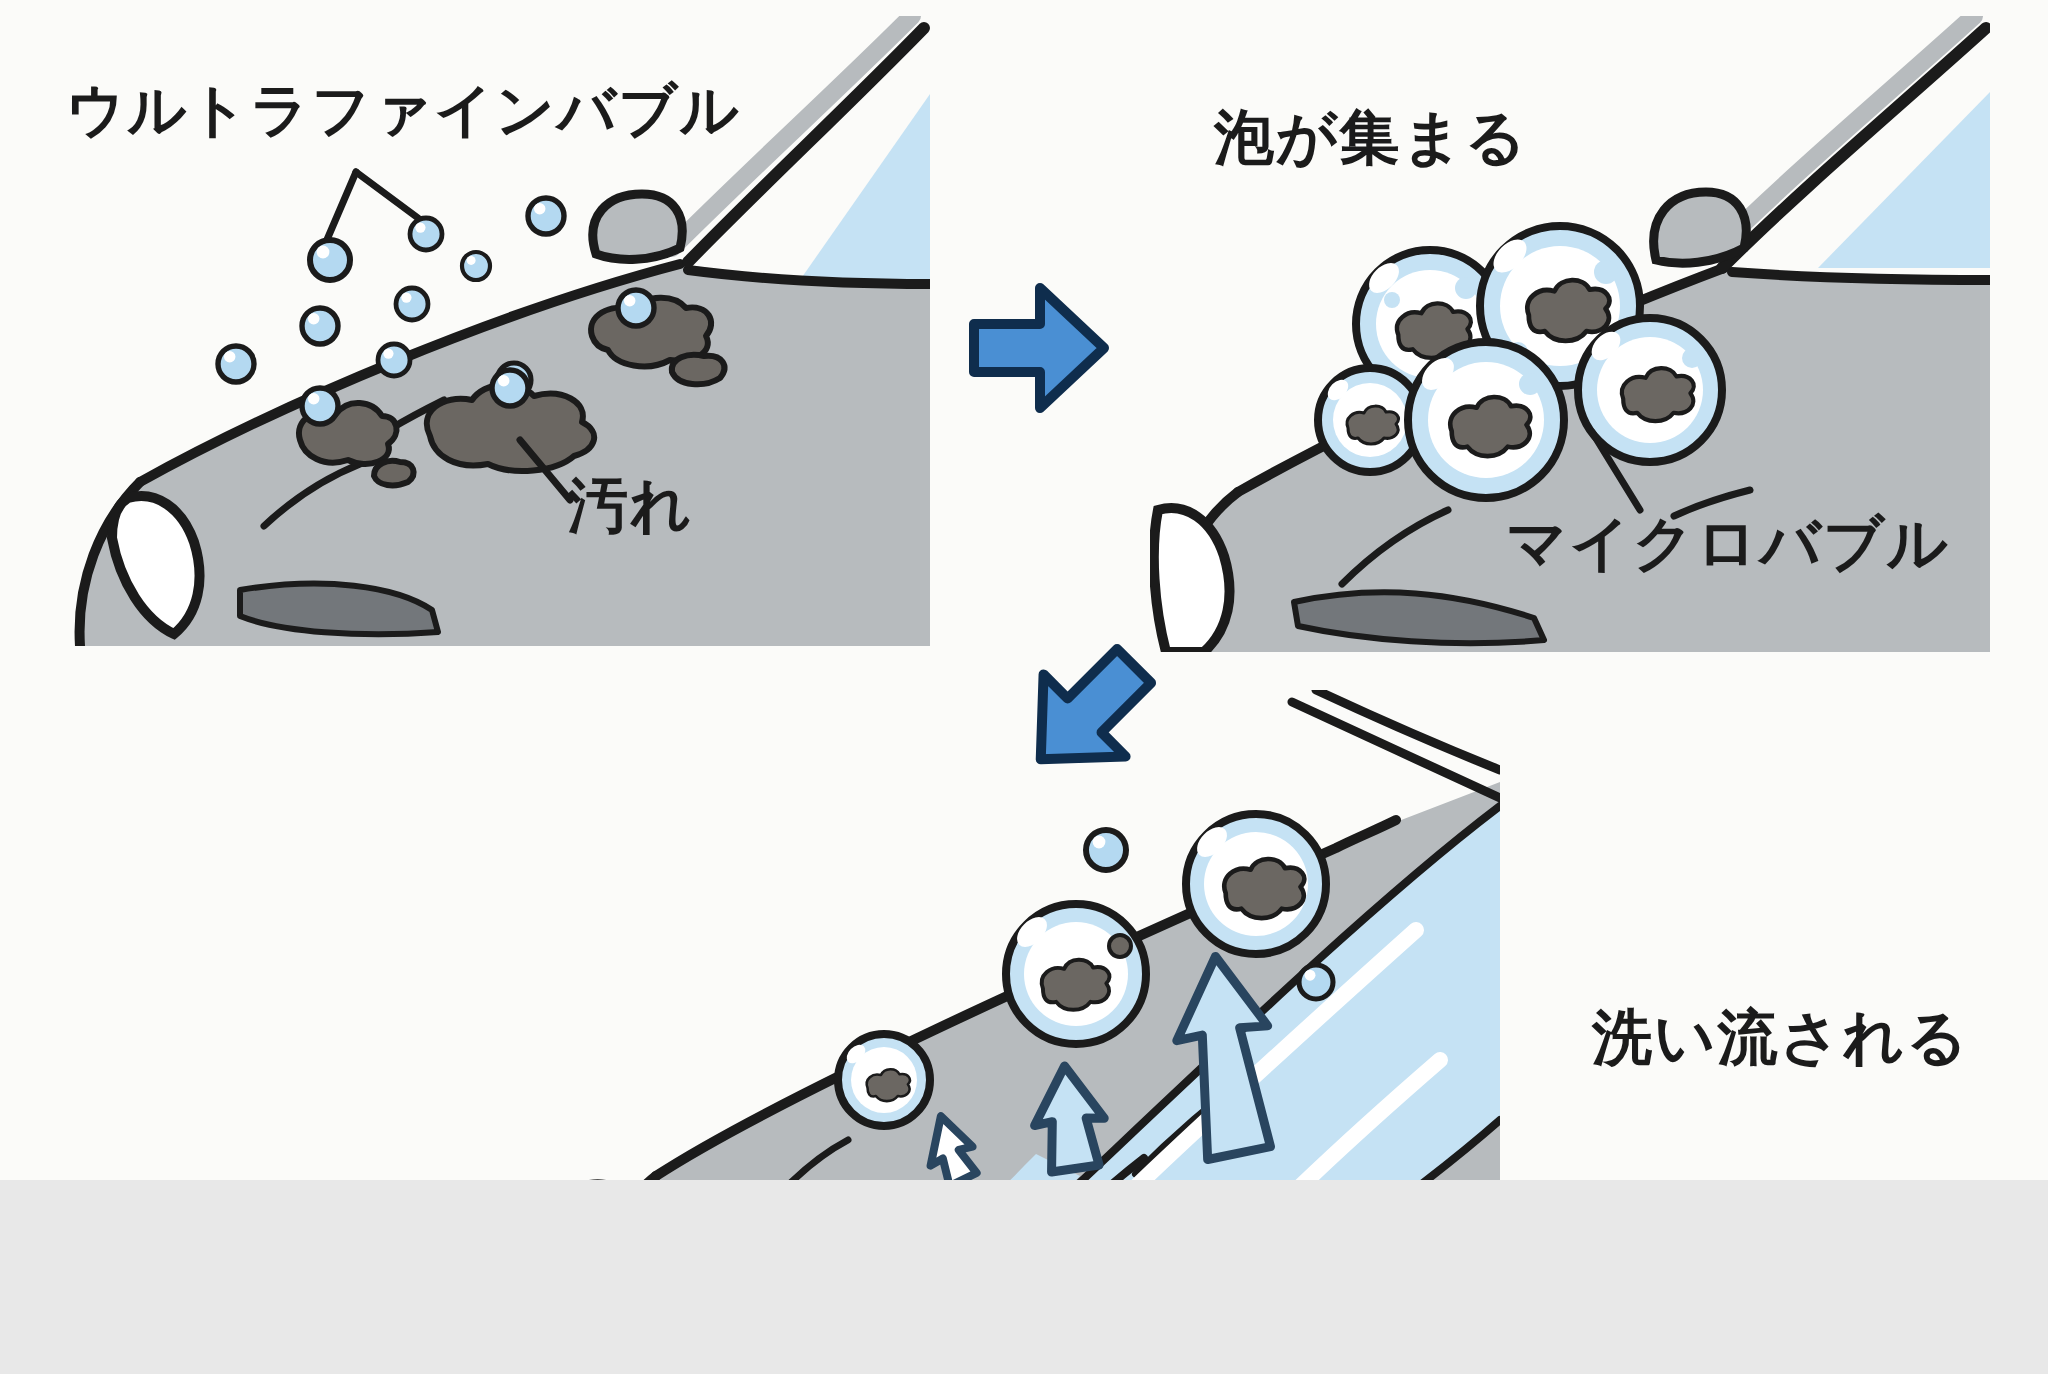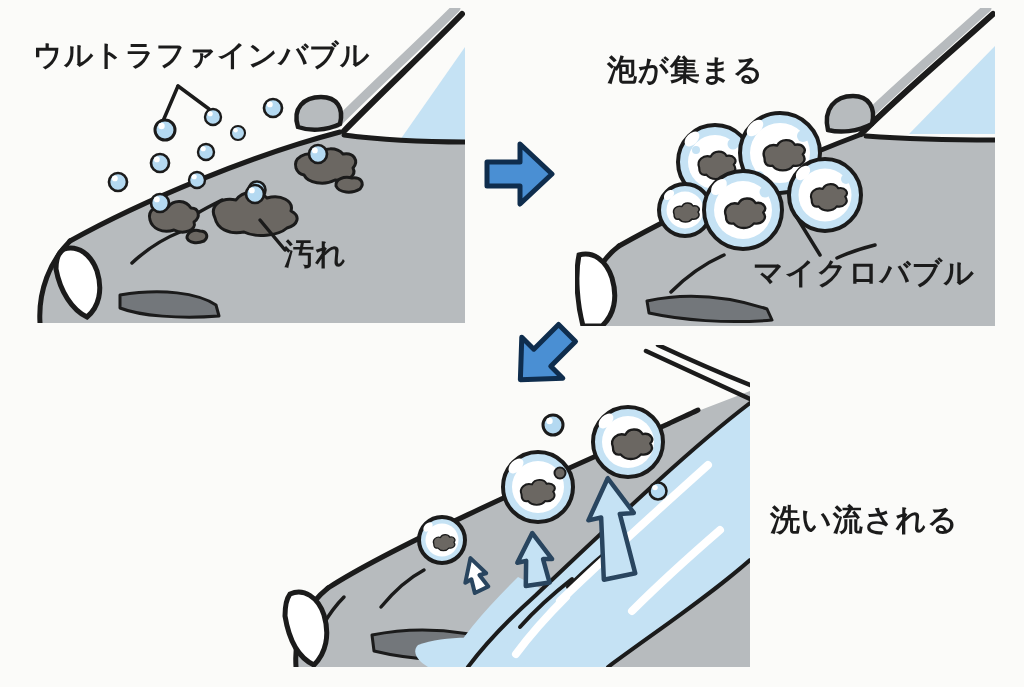--- a/index.html
+++ b/index.html
@@ -1,17 +1,17 @@
 <!DOCTYPE html>
 <html style="--background: #fbfbf9; --text: #1b1b1b; --line: #1b1b1b; --car_gray: #b7bbbe; --grille_gray: #73777b; --water_blue: #c5e2f4; --bubble_blue: #b4d9f1; --dirt_gray: #6b6762; --arrow_blue: #4a8fd3; --arrow_edge: #0f2d4d; --rise_edge: #29455f;"><head>
 <meta charset="utf-8">
 <style>
   html,body{margin:0;padding:0;background:#e8e8e8;}
   .stage{
-    position:relative;width:1024px;height:687px;overflow:hidden;
+    position:relative;width:1024px;height:590px;overflow:hidden;
     background:var(--background,#fbfbf9);
     font-family:"DejaVu Sans","Liberation Sans",sans-serif;
   }
   .panel{position:absolute;}
   .label{
     position:absolute;font-weight:700;color:var(--text,#1b1b1b);
     letter-spacing:1px;white-space:nowrap;line-height:1.1;
   }
   
   .car-body{fill:var(--car_gray);}
@@ -207,14 +207,14 @@
   <svg class="panel" style="left:499px;top:318px" width="86" height="80" viewBox="0 0 86 80">
     <g transform="translate(44,39) rotate(135)">
       <path class="flow-arrow" d="M-34,-12 L1,-12 L1,-29 L32,0 L1,29 L1,12 L-34,12 Z"></path>
     </g>
   </svg>
 
   <div class="label" style="left:33px;top:40px;font-size:29px">ウルトラファインバブル</div>
   <div class="label" style="left:284px;top:237px;font-size:30px">汚れ</div>
   <div class="label" style="left:607px;top:53px;font-size:30px">泡が集まる</div>
   <div class="label" style="left:753px;top:256px;font-size:30px">マイクロバブル</div>
-  <div class="label" style="left:770px;top:503px;font-size:30px">洗い流される</div>
+  <div class="label" style="left:796px;top:503px;font-size:30px">洗い流される</div>
 </div>
 
 </body></html>

